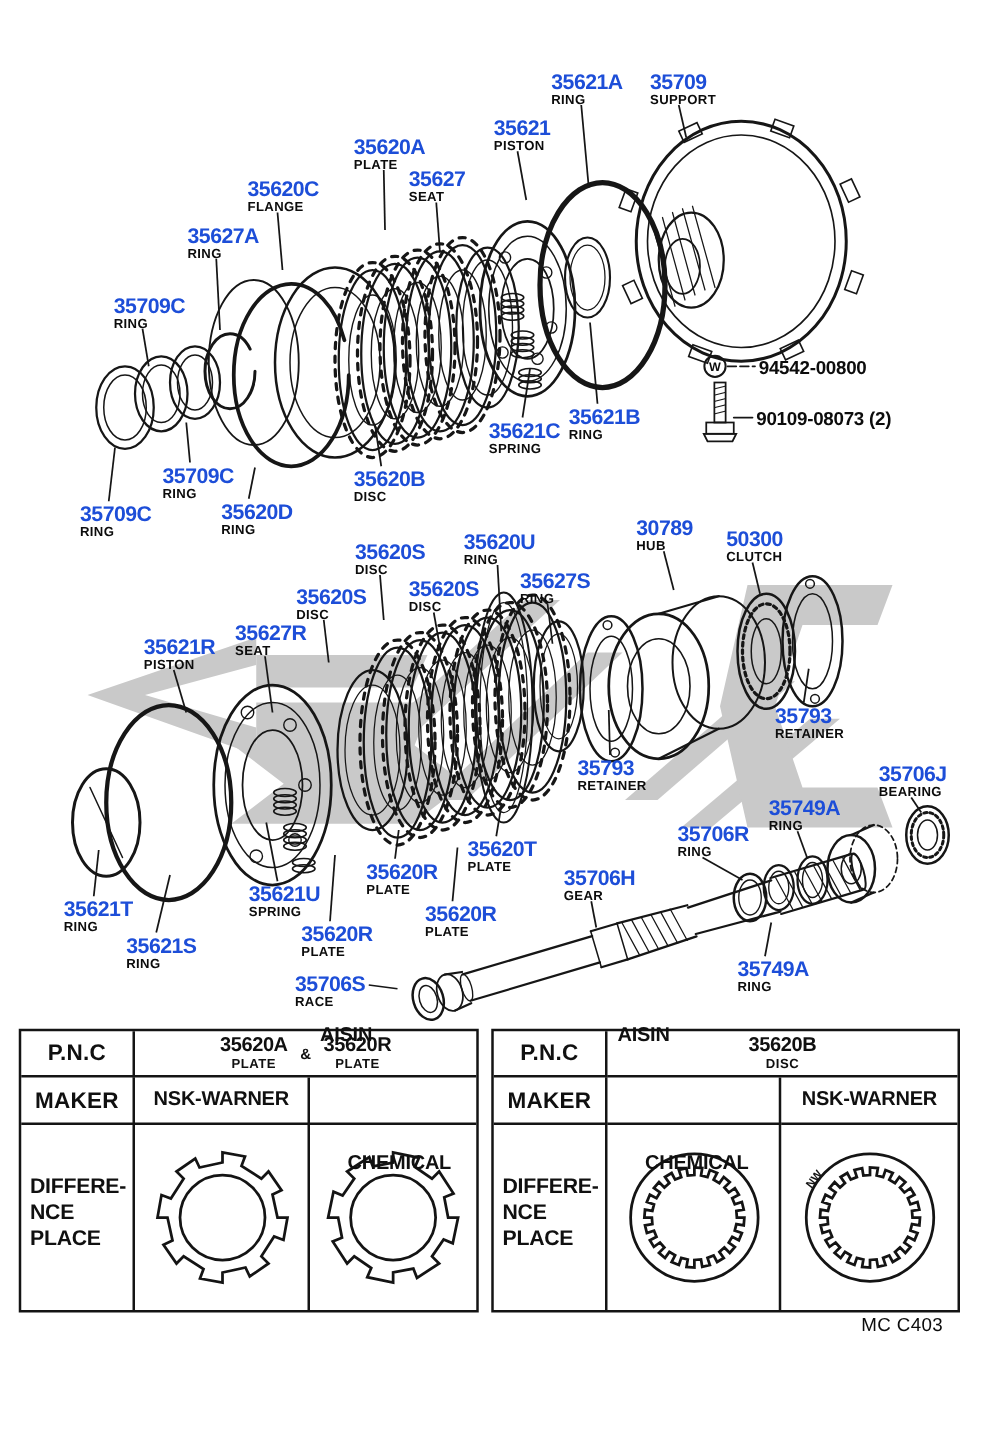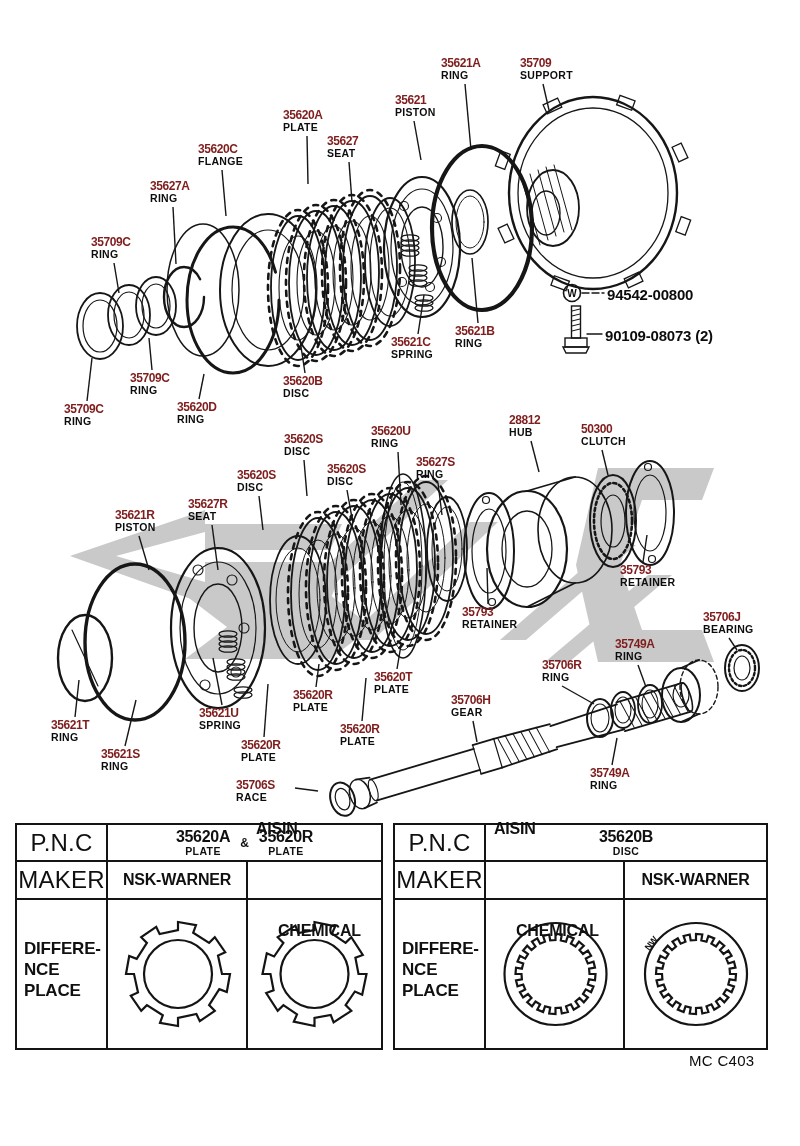--- a/index.html
+++ b/index.html
@@ -1,26 +1,26 @@
 <!DOCTYPE html>
 <html><head>
 <meta charset="utf-8">
 <style>
   html,body{margin:0;padding:0;background:#ffffff;}
   .page{position:relative;width:800px;height:1146px;background:#fff;overflow:hidden;
         font-family:"Liberation Sans",sans-serif;color:#101010;}
   svg.art{position:absolute;left:0;top:0;}
   .lbl{position:absolute;line-height:1;white-space:nowrap;}
-  .lbl .pn{font-weight:bold;font-size:12px;letter-spacing:-0.4px;color:#7f1d1d;}
+  .lbl .pn{font-weight:bold;font-size:17px;letter-spacing:-0.4px;color:#1d4ed8;}
   .lbl .nm{font-weight:bold;font-size:10.5px;letter-spacing:0.3px;margin-top:1px;color:#0c0c0c;}
   .hlbl{position:absolute;font-weight:bold;font-size:15px;letter-spacing:-0.2px;color:#0c0c0c;white-space:nowrap;}
   .tbl{position:absolute;border:2px solid #141414;box-sizing:border-box;background:transparent;}
   .cell{position:absolute;box-sizing:border-box;display:flex;align-items:center;justify-content:center;}
   .bR{border-right:2px solid #141414;} .bB{border-bottom:2px solid #141414;}
-  .hcell{font-weight:normal;font-size:24px;letter-spacing:0.2px;}
+  .hcell{font-weight:bold;font-size:18px;letter-spacing:0.2px;}
   .mcell{font-weight:bold;font-size:16px;letter-spacing:-0.2px;}
   .partgrp{text-align:center;}
   .tpn{font-weight:bold;font-size:16px;letter-spacing:-0.3px;line-height:1;}
   .tnm{font-weight:bold;font-size:10.5px;letter-spacing:0.4px;line-height:1;margin-top:1px;}
   .joiner{font-weight:bold;font-size:12px;margin:0 10px;align-self:center;}
   .diffcell{flex-direction:column;align-items:flex-start;justify-content:flex-start;
             padding:38px 0 0 7px;font-weight:bold;font-size:17px;line-height:21px;letter-spacing:-0.2px;}
   .makers2{display:flex;flex-direction:column;width:100%;padding-left:8px;box-sizing:border-box;gap:36px;}
   .makers2 .l2{padding-left:22px;margin-top:48px;}
   .footer{position:absolute;font-weight:normal;font-size:15px;letter-spacing:0.3px;color:#0c0c0c;}
@@ -418,21 +418,21 @@
 
 <div class="lbl" style="left:284px;top:433px">
       <div class="pn">35620S</div>
       <div class="nm">DISC</div>
     </div>
 <div class="lbl" style="left:371px;top:425px">
       <div class="pn">35620U</div>
       <div class="nm">RING</div>
     </div>
 <div class="lbl" style="left:509px;top:414px">
-      <div class="pn">28812</div>
+      <div class="pn">30789</div>
       <div class="nm">HUB</div>
     </div>
 <div class="lbl" style="left:581px;top:423px">
       <div class="pn">50300</div>
       <div class="nm">CLUTCH</div>
     </div>
 <div class="lbl" style="left:327px;top:463px">
       <div class="pn">35620S</div>
       <div class="nm">DISC</div>
     </div>

